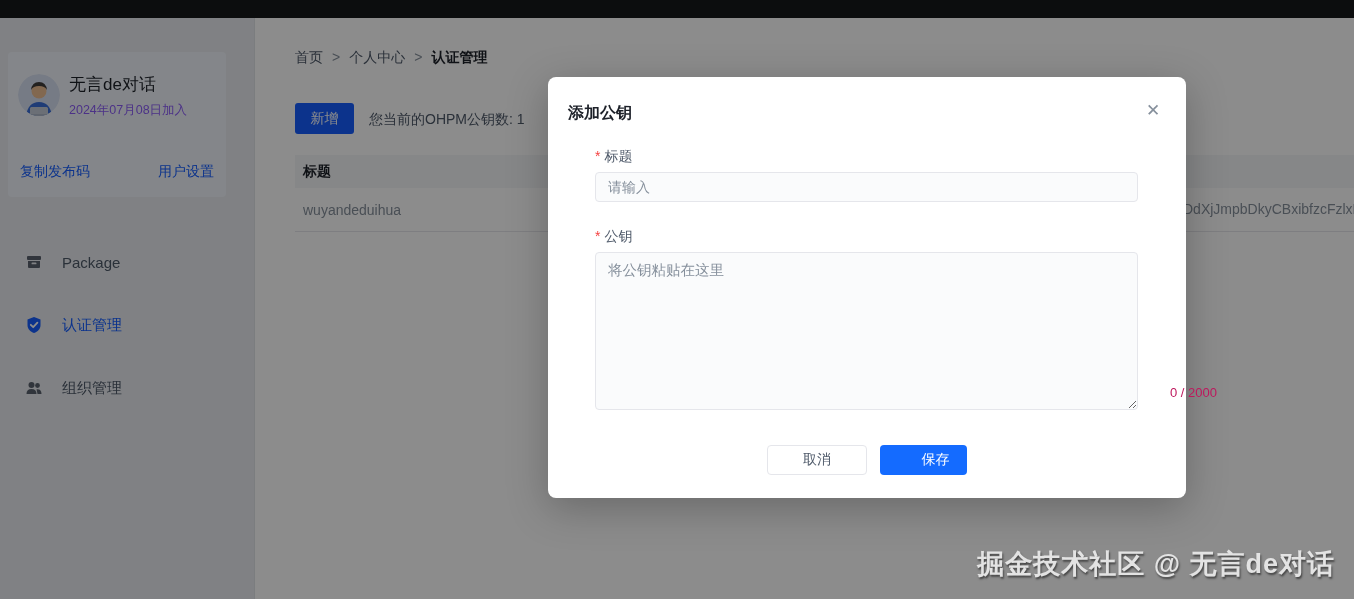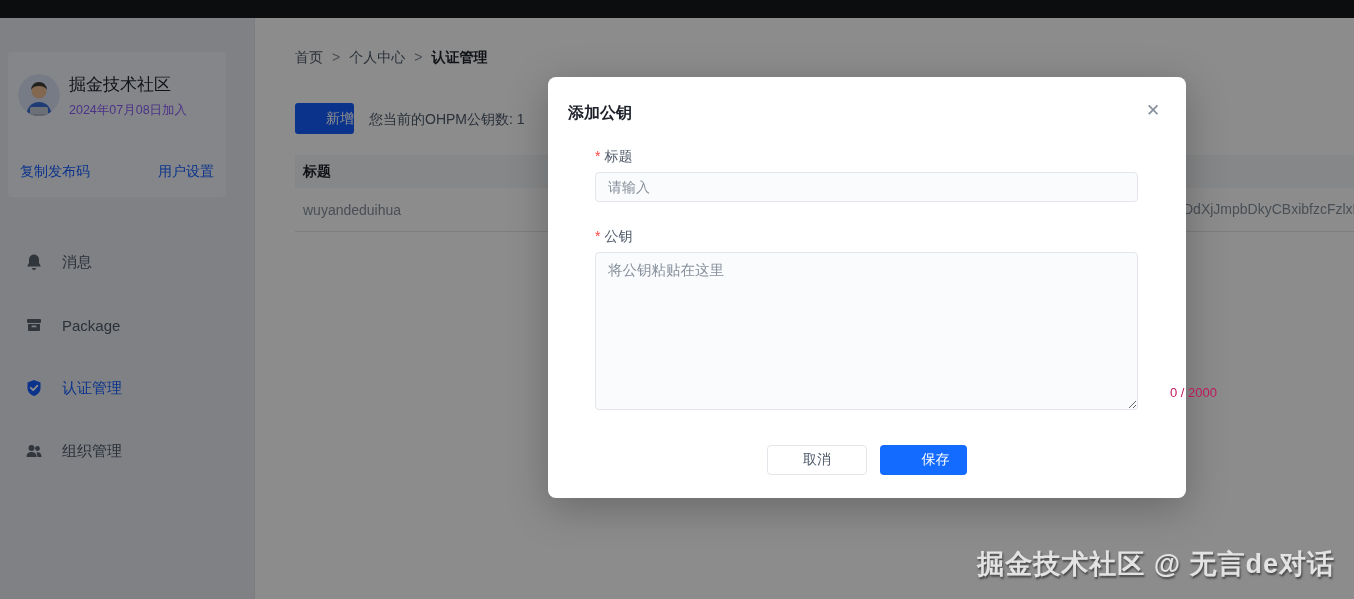--- a/index.html
+++ b/index.html
@@ -22,21 +22,21 @@
   .menu-item { height:40px; margin-bottom:23px; display:flex; align-items:center; padding-left:25px; gap:19px; font-size:15px; color:#4e5969; cursor:pointer; }
   .menu-item svg { flex:0 0 auto; }
   .menu-item.active { color:#165dff; }
 
   
   .main { position:absolute; top:18px; left:256px; right:0; bottom:0; background:#ffffff; z-index:1; }
   .breadcrumb { position:absolute; left:39px; top:31px; font-size:14px; color:#4e5969; }
   .breadcrumb .sep { margin:0 9px; color:#86909c; }
   .breadcrumb .current { font-weight:700; color:#1d2129; }
 
-  .add-btn { position:absolute; left:39px; top:85px; width:59px; height:31px; background:#165dff; color:#fff; border:none; border-radius:3px; font-size:14px; cursor:pointer; font-family:inherit;text-align:right; }
+  .add-btn { position:absolute; left:39px; top:85px; width:59px; height:31px; background:#165dff; color:#fff; border:none; border-radius:3px; font-size:14px; cursor:pointer; font-family:inherit; }
   .key-count { position:absolute; left:113px; top:93px; font-size:14px; color:#4e5969; }
 
   .table { position:absolute; left:39px; top:137px; right:0; }
   .thead { height:33px; background:#f5f6f8; display:flex; align-items:center; padding-left:8px; font-size:14px; font-weight:600; color:#1d2129; }
   .trow { position:relative; height:44px; border-bottom:1px solid #e5e6eb; display:flex; align-items:center; padding-left:8px; font-size:14px; color:#86909c; overflow:hidden; }
   .trow .key-fragment { position:absolute; left:888px; top:13px; white-space:nowrap; color:#86909c; }
 
   
   .overlay { position:absolute; inset:0; background:rgba(0,0,0,0.45); z-index:5; }
 
@@ -80,36 +80,29 @@
           <circle cx="21" cy="21" r="21" fill="#d7e0f2"></circle>
           <g clip-path="url(#avclip)">
             <circle cx="21" cy="17" r="7.5" fill="#edbd92"></circle>
             <path d="M13 16 q1-8 8-8 q7 0 8 8 q-2-4-8-4 q-6 0-8 4 Z" fill="#413c3b"></path>
             <path d="M8 42 q2-14 13-14 q11 0 13 14 Z" fill="#3a6ed8"></path>
             <rect x="12" y="33" width="18" height="9" rx="1.5" fill="#c3cbd8"></rect>
             <rect x="10" y="40" width="22" height="2.5" fill="#aeb7c6"></rect>
           </g>
         </svg>
       </div>
-      <div class="profile-name">掘金技术社区</div>
+      <div class="profile-name">无言de对话</div>
       <div class="profile-joined">2024年07月08日加入</div>
       <div class="profile-links">
         <span>复制发布码</span>
         <span>用户设置</span>
       </div>
     </div>
 
     <div class="menu">
-      <div class="menu-item">
-        <svg width="18" height="18" viewBox="0 0 18 18">
-          <path d="M9 1.5 a5 5 0 0 1 5 5 v3.5 l1.5 2.5 v1 H2.5 v-1 L4 10 V6.5 a5 5 0 0 1 5-5 Z" fill="#5a626e"></path>
-          <path d="M7 15 a2 2 0 0 0 4 0 Z" fill="#5a626e"></path>
-        </svg>
-        <span>消息</span>
-      </div>
       <div class="menu-item">
         <svg width="18" height="18" viewBox="0 0 18 18">
           <rect x="2" y="3" width="14" height="4" rx="1" fill="#5a626e"></rect>
           <path d="M3 8 h12 v6 a1 1 0 0 1 -1 1 H4 a1 1 0 0 1 -1-1 Z" fill="#5a626e"></path>
           <rect x="6.5" y="9.5" width="5" height="1.8" rx="0.9" fill="#e9ecf0"></rect>
         </svg>
         <span>Package</span>
       </div>
       <div class="menu-item active">
         <svg width="18" height="18" viewBox="0 0 18 18">

